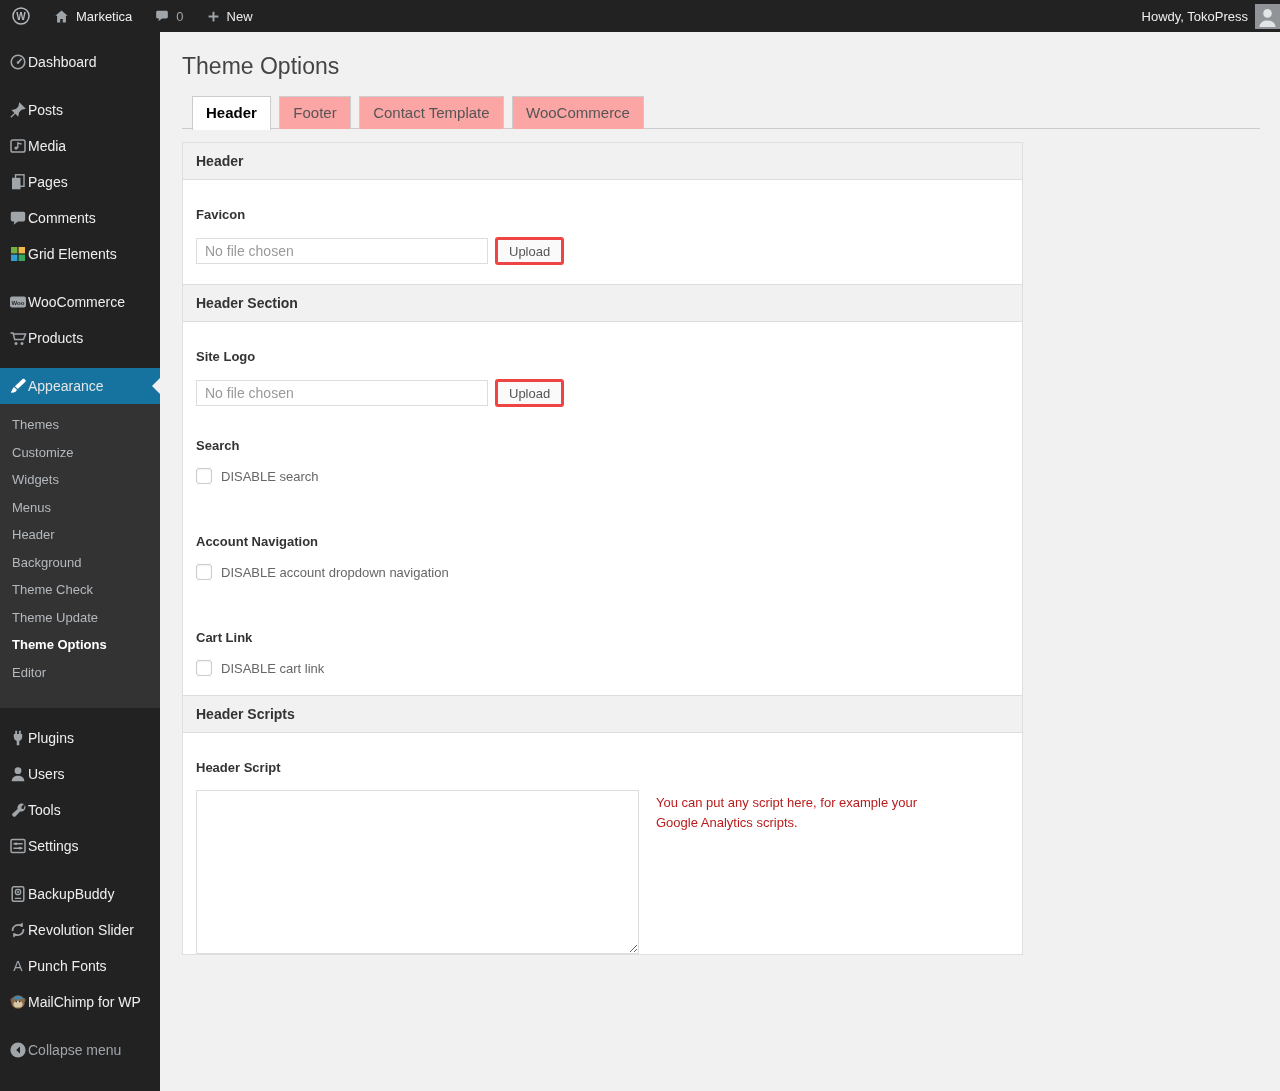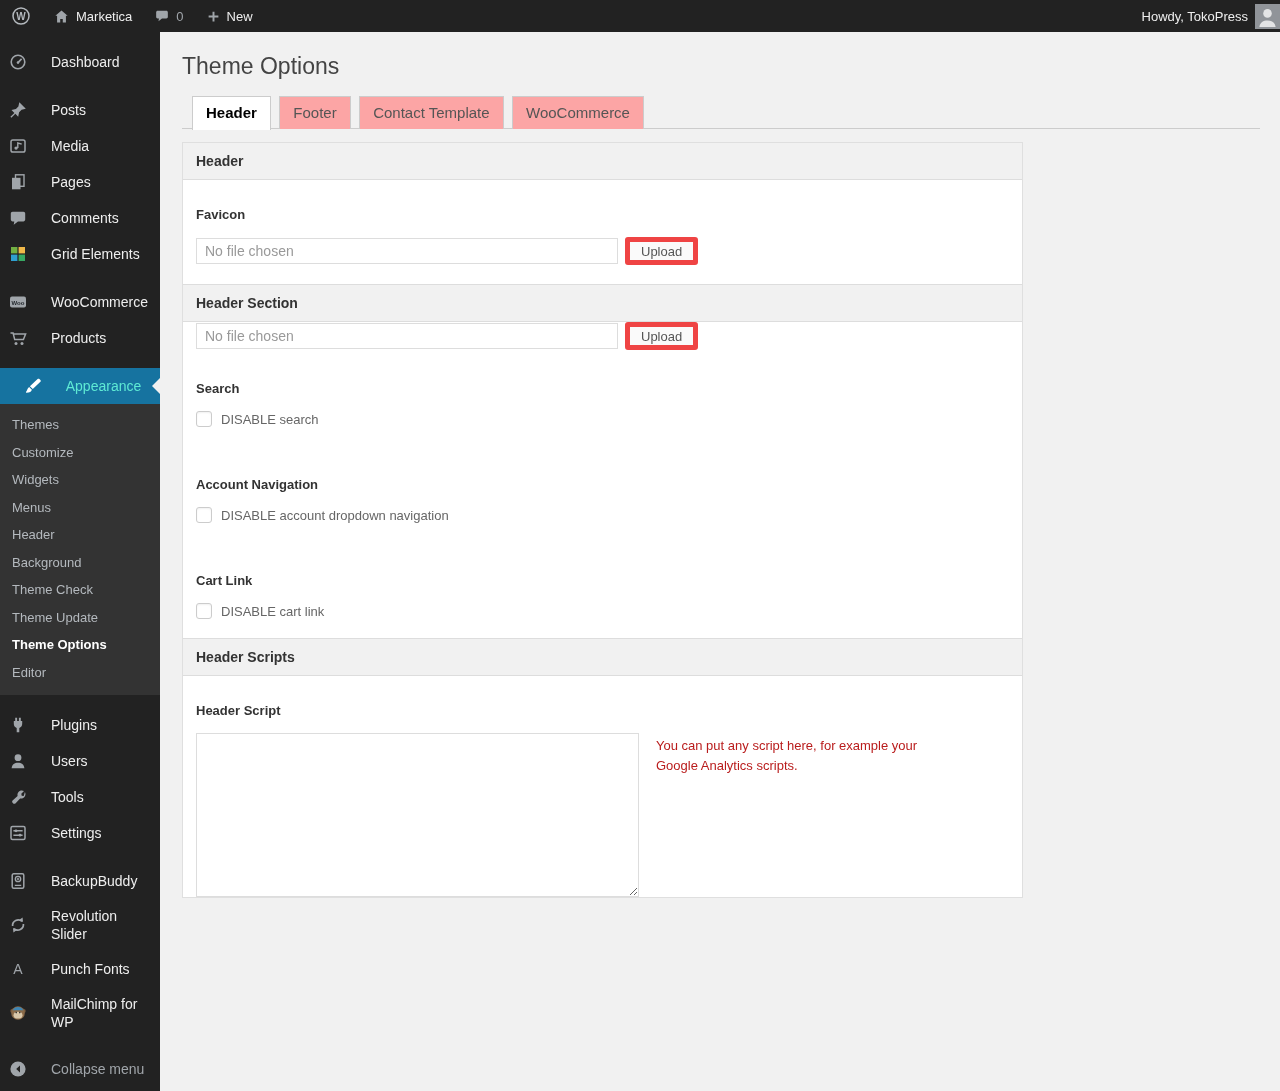--- a/index.html
+++ b/index.html
@@ -23,35 +23,35 @@
   .ab-right { display:flex; align-items:center; gap:7px; cursor:pointer; }
   .ab-avatar { width:25px; height:25px; display:block; }
 
   
   #wrap { display:flex; min-height:1059px; }
   #sidebar { width:160px; background:#222; flex-shrink:0; padding-top:12px; font-size:14px; }
   #content { flex:1; background:#f1f1f1; padding:10px 20px 14px 22px; }
 
   
   .menu-item {
-    display:flex; align-items:center; gap:23px;
+    display:flex; align-items:center; gap:0;
     padding:8px 4px 8px 8px; color:#eee; cursor:pointer; line-height:18px;
   }
   .menu-item .mi { width:20px; height:20px; flex-shrink:0; }
   .menu-sep { height:12px; }
   .menu-item.current {
-    background:#1673a0; color:#5eead4; position:relative; font-weight:400;justify-content:center;
+    background:#1673a0; color:#e5e5e5; position:relative; font-weight:400;
   }
   .current-arrow {
     position:absolute; right:0; top:50%; transform:translateY(-50%);
     width:0; height:0;
     border-top:8px solid transparent; border-bottom:8px solid transparent;
     border-right:8px solid #f1f1f1;
   }
-  .submenu { background:#333; padding:7px 0 9px; }
+  .submenu { background:#333; padding:7px 0 22px; }
   .submenu-item {
     padding:7px 0 7px 12px; font-size:13px; color:#b4b9be; cursor:pointer; line-height:13.5px;
   }
   .submenu-item.current { color:#fff; font-weight:bold; }
   .punch-a { width:20px; height:20px; color:#a0a5aa; font-size:14px; text-align:center; line-height:20px; }
 
   
   .page-title { font-size:23px; font-weight:400; color:#444; margin:10px 0 15px; line-height:29px; }
   .nav-tab-wrapper { border-bottom:1px solid #ccc; padding-left:10px; height:33px; }
   .nav-tab {
@@ -68,26 +68,26 @@
   .panel { width:841px; background:#fff; border:1px solid #dfdfdf; margin-top:13px; }
   .section-head {
     background:#f1f1f1; border-bottom:1px solid #ddd; border-top:1px solid #ddd;
     padding:10px 13px; font-size:14px; font-weight:bold; color:#333;
   }
   .section-head.first { border-top:none; }
   .group-label { font-weight:bold; font-size:13px; color:#333; margin:27px 13px 15px; }
   .group-label.tight { margin-top:31px; }
   .file-row { margin:0 13px 19px; display:flex; align-items:center; gap:7px; }
   .file-input {
-    width:422px; height:26px; border:1px solid #ddd; background:#fff;
+    width:292px; height:26px; border:1px solid #ddd; background:#fff;
     font-size:14px; color:#a21caf; padding:0 8px; font-family:inherit;
   }
   .file-input::placeholder { color:#999; opacity:1; }
   .btn {
-    height:28px; padding:0 11px; background:#fafafa; border:5px solid #ef4444;
+    height:28px; padding:0 11px; background:#fafafa; border:3px solid #ef4444;
     border-radius:3px; color:#555; font-size:13px; font-family:inherit; cursor:pointer;
   }
   .check-row { margin:9px 13px 0; display:flex; align-items:center; gap:9px; }
   .check-row input[type=checkbox] {
     -webkit-appearance:none; appearance:none; width:16px; height:16px; margin:0;
     border:1px solid #ccc; border-radius:3px; background:#fff; cursor:pointer;
     box-shadow:inset 0 1px 2px rgba(0,0,0,.06);
   }
   .check-label { font-size:13px; color:#666; cursor:pointer; }
   .check-gap { height:19px; }
@@ -386,20 +386,21 @@
       <div class="section-head first">Header</div>
 
       <div class="group-label">Favicon</div>
       <div class="file-row">
         <input class="file-input" type="text" placeholder="No file chosen" style="">
         <button class="btn">Upload</button>
       </div>
 
       <div class="section-head">Header Section</div>
 
+      <div class="group-label">Site Logo</div>
       <div class="file-row">
         <input class="file-input" type="text" placeholder="No file chosen" style="">
         <button class="btn">Upload</button>
       </div>
 
       <div class="group-label tight">Search</div>
       <div class="check-row">
         <input type="checkbox" style="">
         <span class="check-label">DISABLE search</span>
       </div>

